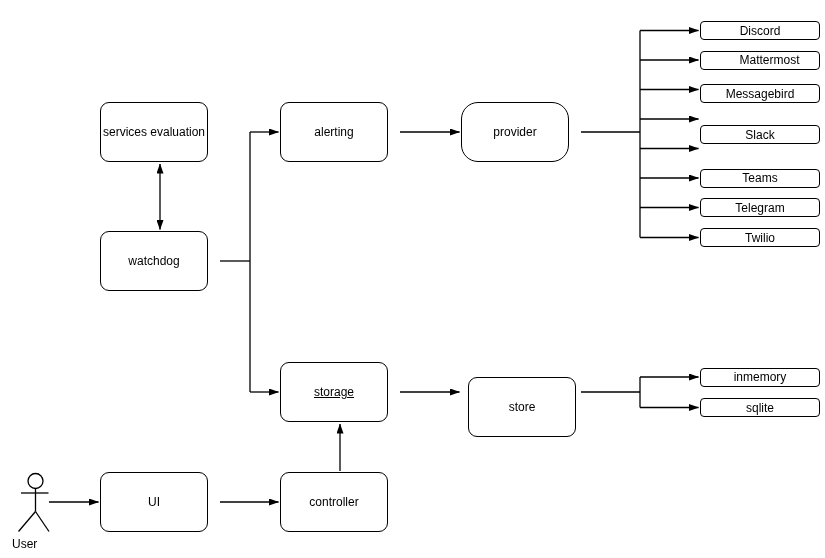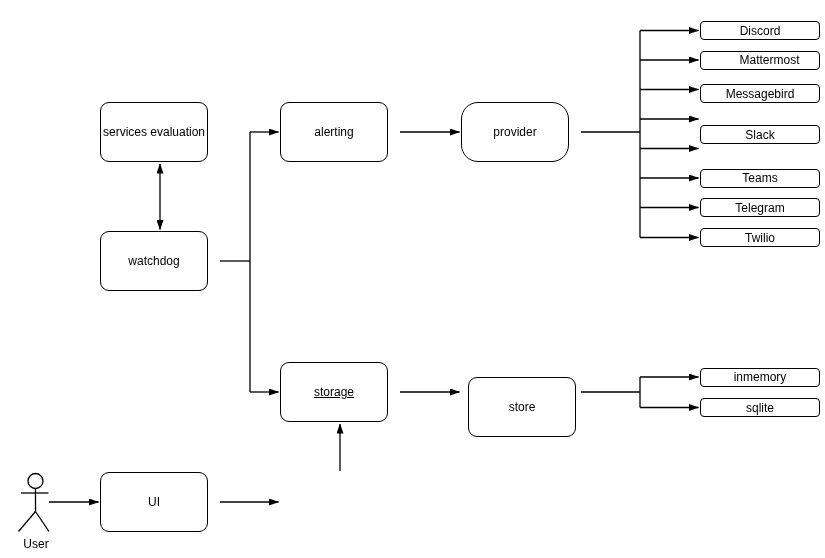--- a/index.html
+++ b/index.html
@@ -50,21 +50,20 @@
     align-items: center;
     justify-content: center;
     font-size: 12px;
     white-space: nowrap;
   }
   .actor-label {
     position: absolute;
     left: 12px;
     top: 537px;
     width: 48px;
-    text-align: center;
     font-size: 12px;
   }
 </style>
 </head>
 <body>
 
 <div class="canvas">
 
   <svg class="wires" width="825" height="558" viewBox="0 0 825 558">
     <defs>
@@ -124,20 +123,21 @@
     </g>
   </svg>
 
   <div class="node" style="left:100px; top:102px;">services evaluation</div>
   <div class="node" style="left:280px; top:102px;">alerting</div>
   <div class="node" style="left:100px; top:231px;">watchdog</div>
   <div class="node" style="left:461px; top:102px;border-radius:17px;">provider</div>
   <div class="node" style="left:280px; top:362px;text-decoration:underline;">storage</div>
   <div class="node" style="left:461px; top:377px;margin-left:7px;">store</div>
   <div class="node" style="left:100px; top:472px;">UI</div>
+  <div class="node" style="left:280px; top:472px;">controller</div>
 
   <div class="leaf" style="top:21px;">Discord</div>
   <div class="leaf" style="top:50.5px;padding-left:19px;">Mattermost</div>
   <div class="leaf" style="top:84px;">Messagebird</div>
   <div class="leaf" style="top:125px;">Slack</div>
   <div class="leaf" style="top:168.5px;">Teams</div>
   <div class="leaf" style="top:198px;">Telegram</div>
   <div class="leaf" style="top:228px;">Twilio</div>
 
   <div class="leaf" style="top:367.5px;text-align:right;">inmemory</div>

